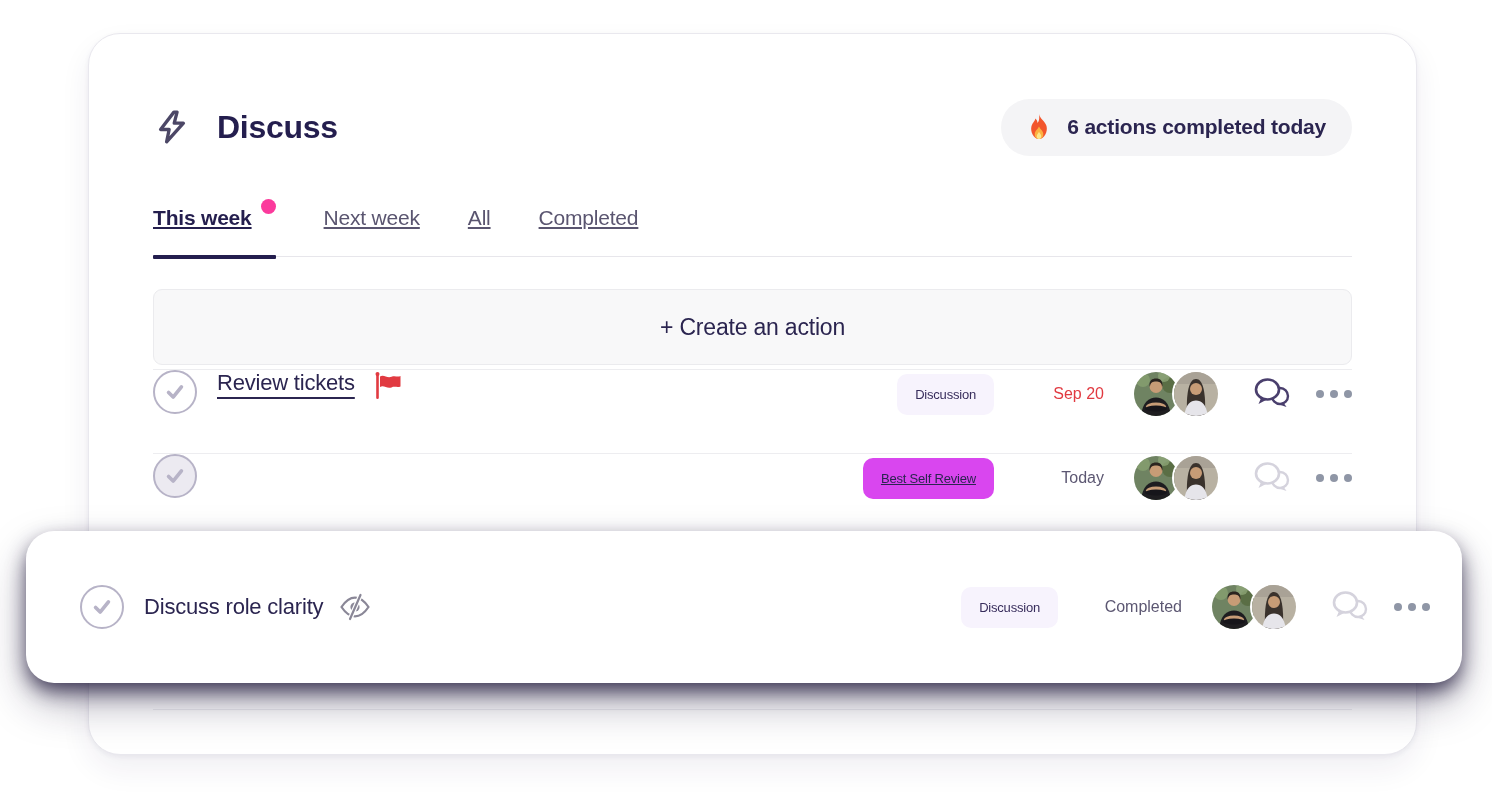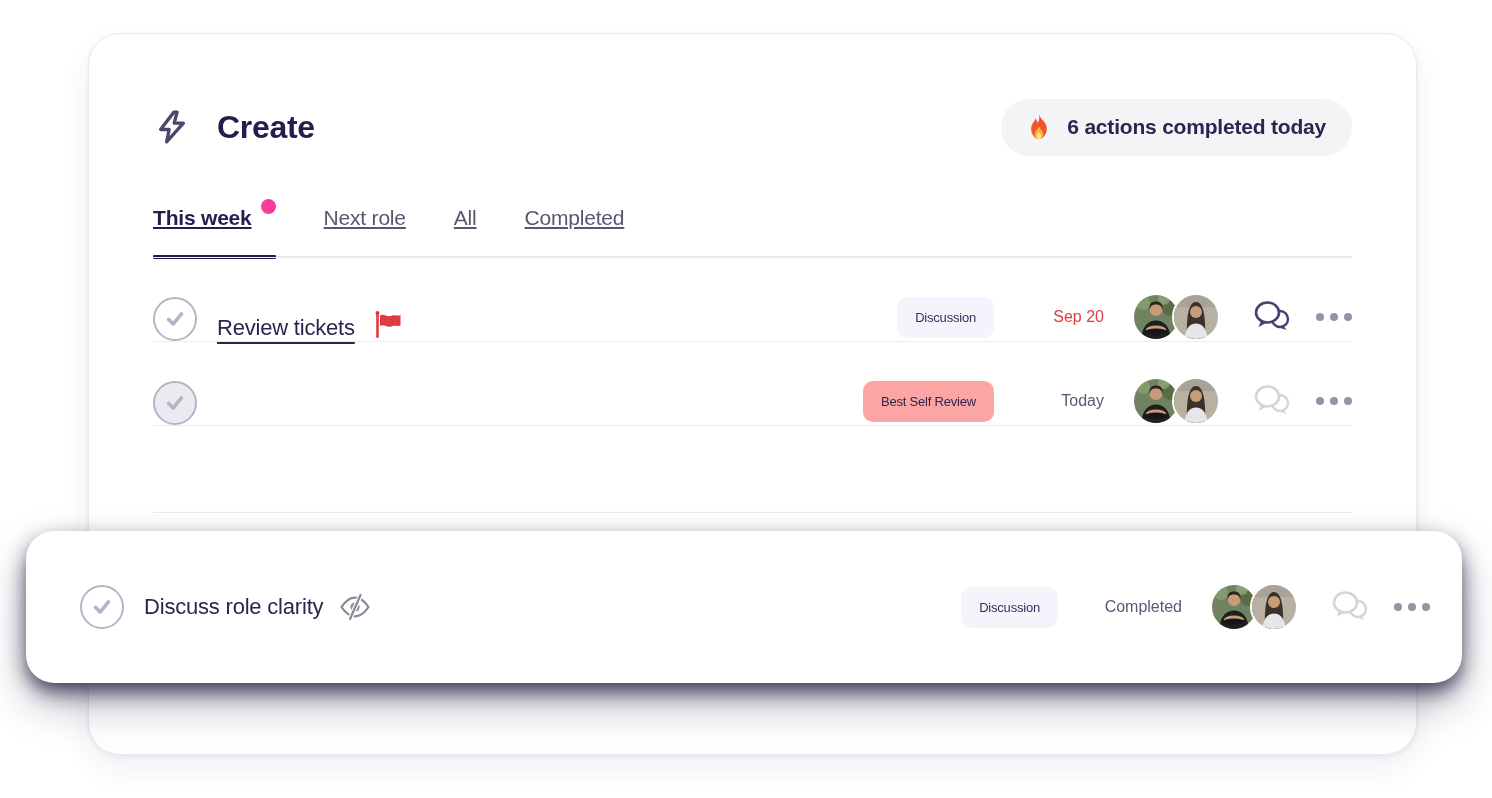--- a/index.html
+++ b/index.html
@@ -29,37 +29,37 @@
   .tab-dot{position:absolute;top:-7px;right:0;width:15px;height:15px;border-radius:50%;background:#fb3a9c;}
   .tab-underline{position:absolute;left:0;bottom:-29px;width:100%;height:4px;background:#241e4e;border-radius:1px;}
 
   
   .create-btn{display:block;width:100%;height:76px;margin-top:32px;margin-bottom:4px;
     background:#f8f8f9;border:1px solid #ebebee;border-radius:9px;cursor:pointer;
     font-family:inherit;font-size:23px;font-weight:500;color:#2b2550;letter-spacing:-.2px;}
 
   
   .list{position:relative;}
-  .row{display:flex;align-items:flex-end;height:84px;border-top:1px solid #ededf0;box-sizing:border-box;}
+  .row{display:flex;align-items:flex-start;height:84px;border-top:1px solid #ededf0;box-sizing:border-box;}
   .row.empty-slot{height:87px;}
   .row.peek{height:85px;}
   .list-end{border-top:1px solid #ededf0;}
   .check{width:44px;height:44px;border-radius:50%;border:2.5px solid #b7b3c7;background:#ffffff;
     box-sizing:border-box;display:flex;align-items:center;justify-content:center;cursor:pointer;flex:0 0 auto;padding:0;}
   .check.filled{background:#eceaf1;}
   .check svg{width:22px;height:22px;display:block;}
   .row-title{font-size:22px;font-weight:500;color:#2b2550;margin-left:20px;letter-spacing:-.2px;white-space:nowrap;}
   .row-title.underlined{text-decoration:underline;text-underline-offset:7px;text-decoration-thickness:2px;}
   .flag{width:32px;height:32px;margin-left:16px;display:block;}
   .eye-off{width:32px;height:28px;margin-left:16px;display:block;}
   .row-right{margin-left:auto;display:flex;align-items:center;}
   .badge{height:41px;display:flex;align-items:center;padding:0 18px;border-radius:10px;
     font-size:13px;font-weight:500;color:#382d5c;letter-spacing:-.2px;white-space:nowrap;}
   .badge.lavender{background:#f7f3fd;}
-  .badge.mint{background:#fca5a5;color:#2b2550;}
+  .badge.mint{background:#d946ef;color:#2b2550;text-decoration:underline;}
   .badge.ghost{background:#f1edf8;width:89px;padding:0;}
   .due{width:96px;margin-left:14px;text-align:right;font-size:16px;font-weight:500;color:#5c5772;white-space:nowrap;}
   .due.red{color:#e13a41;}
   .avatars{display:flex;margin-left:28px;}
   .avatar{width:44px;height:44px;border-radius:50%;overflow:hidden;border:2px solid #ffffff;box-sizing:content-box;flex:0 0 auto;}
   .avatar svg{width:44px;height:44px;display:block;}
   .avatar.front{margin-left:-8px;}
   .chat-btn{background:none;border:none;padding:0;margin-left:34px;cursor:pointer;width:36px;height:32px;}
   .chat-btn svg{width:36px;height:32px;display:block;}
   .chat-idle{color:#d5d3dd;}
@@ -112,49 +112,50 @@
 
 <div class="canvas">
 
   <section class="main-card">
 
     <header class="panel-header">
       <div class="title-group">
         <svg class="bolt" viewBox="0 0 24 24">
           <path d="M13.2 2.6 L4.8 13.6 L10.2 13.6 L8.6 21.4 L19.2 9.6 L13.4 9.6 L15.2 2.6 Z" fill="none" stroke="#4c4766" stroke-width="2.1" stroke-linejoin="round"></path>
         </svg>
-        <h1 class="page-title">Create</h1>
+        <h1 class="page-title">Discuss</h1>
       </div>
       <div class="streak-pill">
         <svg class="flame" viewBox="0 0 24 28">
           <path d="M12 1 C13 6 18 8 19.5 13 C21 18.5 17.5 26 12 26 C6.5 26 3 18.5 4.5 13 C5.5 9.5 8 8 8.5 5.5 C10 7 10.5 8.5 10.5 10 C12.5 8 12.5 4.5 12 1 Z" fill="#f2552c"></path>
           <path d="M12 26 C8.5 26 7 22.5 8 19.5 C8.8 17.2 10.5 16.5 12 13.5 C13.5 16.5 15.2 17.2 16 19.5 C17 22.5 15.5 26 12 26 Z" fill="#fcb040"></path>
           <path d="M12 26 C10 26 9.3 23.8 10 22 C10.5 20.8 11.3 20.2 12 18.8 C12.7 20.2 13.5 20.8 14 22 C14.7 23.8 14 26 12 26 Z" fill="#fde68a"></path>
         </svg>
         <span>6 actions completed today</span>
       </div>
     </header>
 
     <nav class="tabs">
       <div class="tab active">
         <span>This week</span>
         <span class="tab-dot"></span>
         <div class="tab-underline"></div>
       </div>
       <div class="tab">
-        <span>Next role</span>
+        <span>Next week</span>
       </div>
       <div class="tab">
         <span>All</span>
       </div>
       <div class="tab">
         <span>Completed</span>
       </div>
     </nav>
 
+    <button class="create-btn">+ Create an action</button>
 
     <div class="list">
 
       <div class="row">
         <button class="check">
           <svg viewBox="0 0 24 24">
               <use href="#check-glyph"></use>
             </svg>
         </button>
         <span class="row-title underlined">Review tickets</span>

